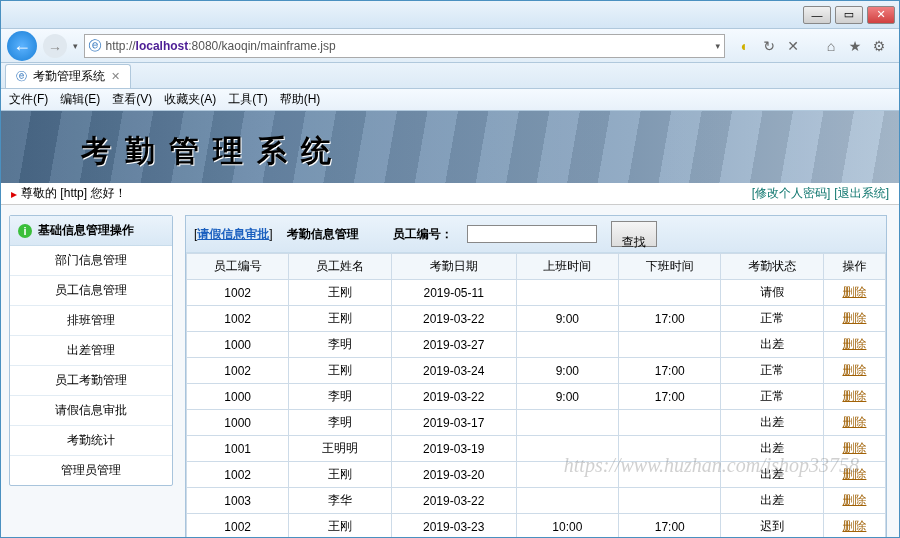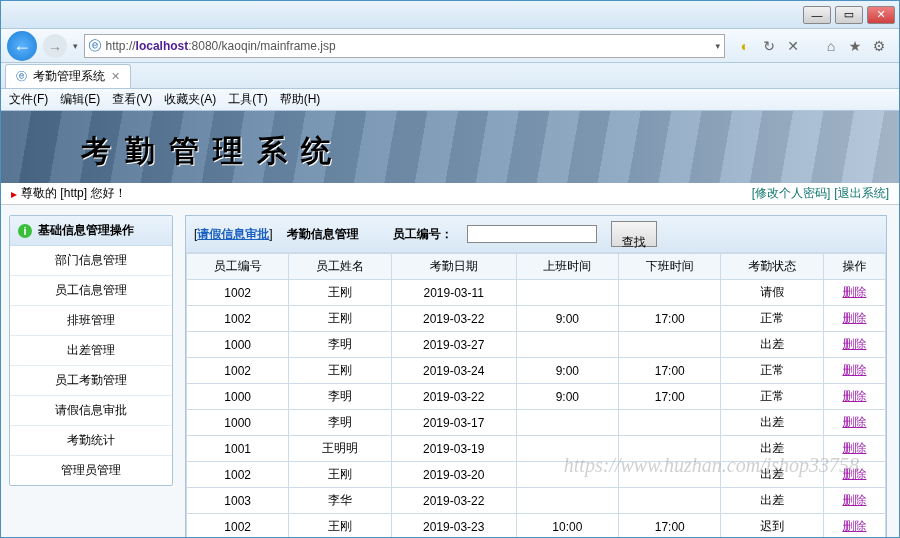--- a/index.html
+++ b/index.html
@@ -59,21 +59,21 @@
 .panel-head { background: linear-gradient(#eaf3fb,#d9e8f5); padding: 5px 8px; display: flex; align-items: center; gap: 14px; border-bottom: 1px solid #c8dceb; }
 .panel-head .addlink { color: #1a5fbf; text-decoration: underline; font-weight: bold; cursor: pointer; }
 .panel-head .title { font-weight: bold; }
 .panel-head .srch-lbl { font-weight: bold; margin-left: 20px; }
 .panel-head input[type=text] { height: 18px; width: 130px; border: 1px solid #888; padding: 0 3px; }
 .panel-head button { height: 16px; padding: 12px 10px; background: linear-gradient(#f5f5f5,#ddd); border: 1px solid #888; cursor: pointer; font-size: 12px; font-family: Liberation Serif, serif; }
 
 table.grid { width: 100%; border-collapse: collapse; }
 table.grid th, table.grid td { border: 1px solid #cddbe8; padding: 4px 6px; text-align: center; font-size: 12px; height: 22px; }
 table.grid th { background: #f2f7fb; font-weight: normal; }
-table.grid a.del { color: #a21caf; text-decoration: underline; cursor: pointer; }
+table.grid a.del { color: #a16207; text-decoration: underline; cursor: pointer; }
 
 .watermark { position: absolute; bottom: 60px; right: 40px; font-size: 20px; color: rgba(120,120,120,0.35); font-family: Georgia, serif; font-style: italic; pointer-events: none; margin-left: 24px; }
 .page-rel { position: relative; flex:1; display:flex; flex-direction:column; overflow:hidden; }
 </style>
 </head>
 <body>
 
 <div class="window">
   <div class="titlebar">
     <div class="win-btn win-min">—</div>
@@ -176,21 +176,21 @@
                   <th>上班时间</th>
                   <th>下班时间</th>
                   <th>考勤状态</th>
                   <th>操作</th>
                 </tr>
               </thead>
             <tbody id="tbody">
                 <tr>
                   <td>1002</td>
                   <td>王刚</td>
-                  <td>2019-03-11</td>
+                  <td>2019-05-11</td>
                   <td></td>
                   <td></td>
                   <td>请假</td>
                   <td><a class="del">删除</a></td>
                 </tr>
                 <tr>
                   <td>1002</td>
                   <td>王刚</td>
                   <td>2019-03-22</td>
                   <td>9:00</td>

